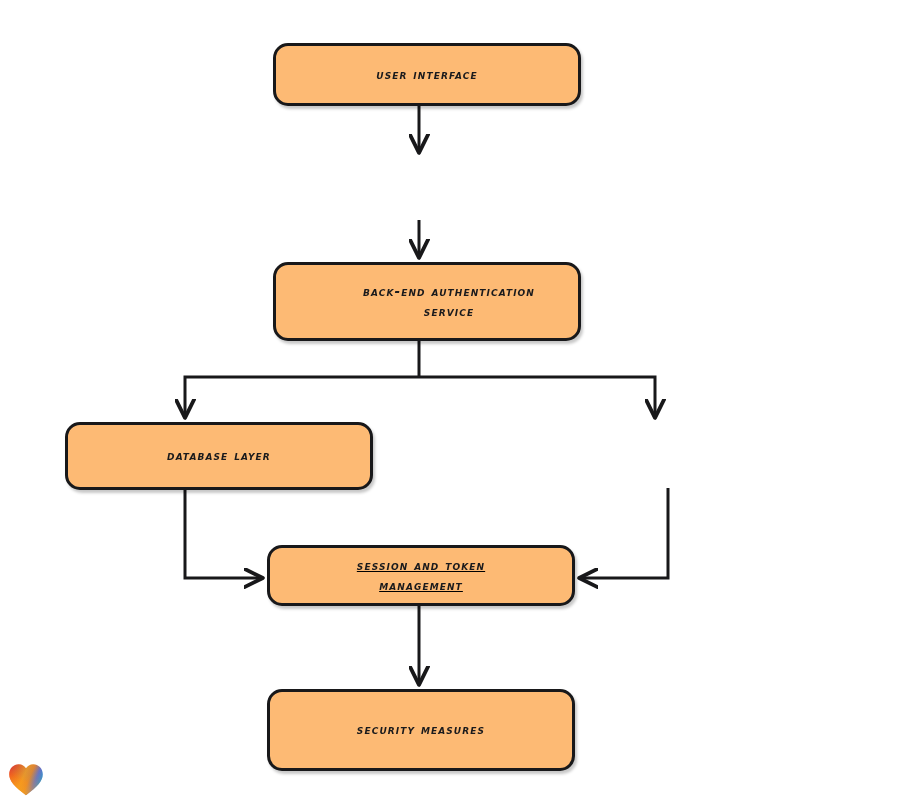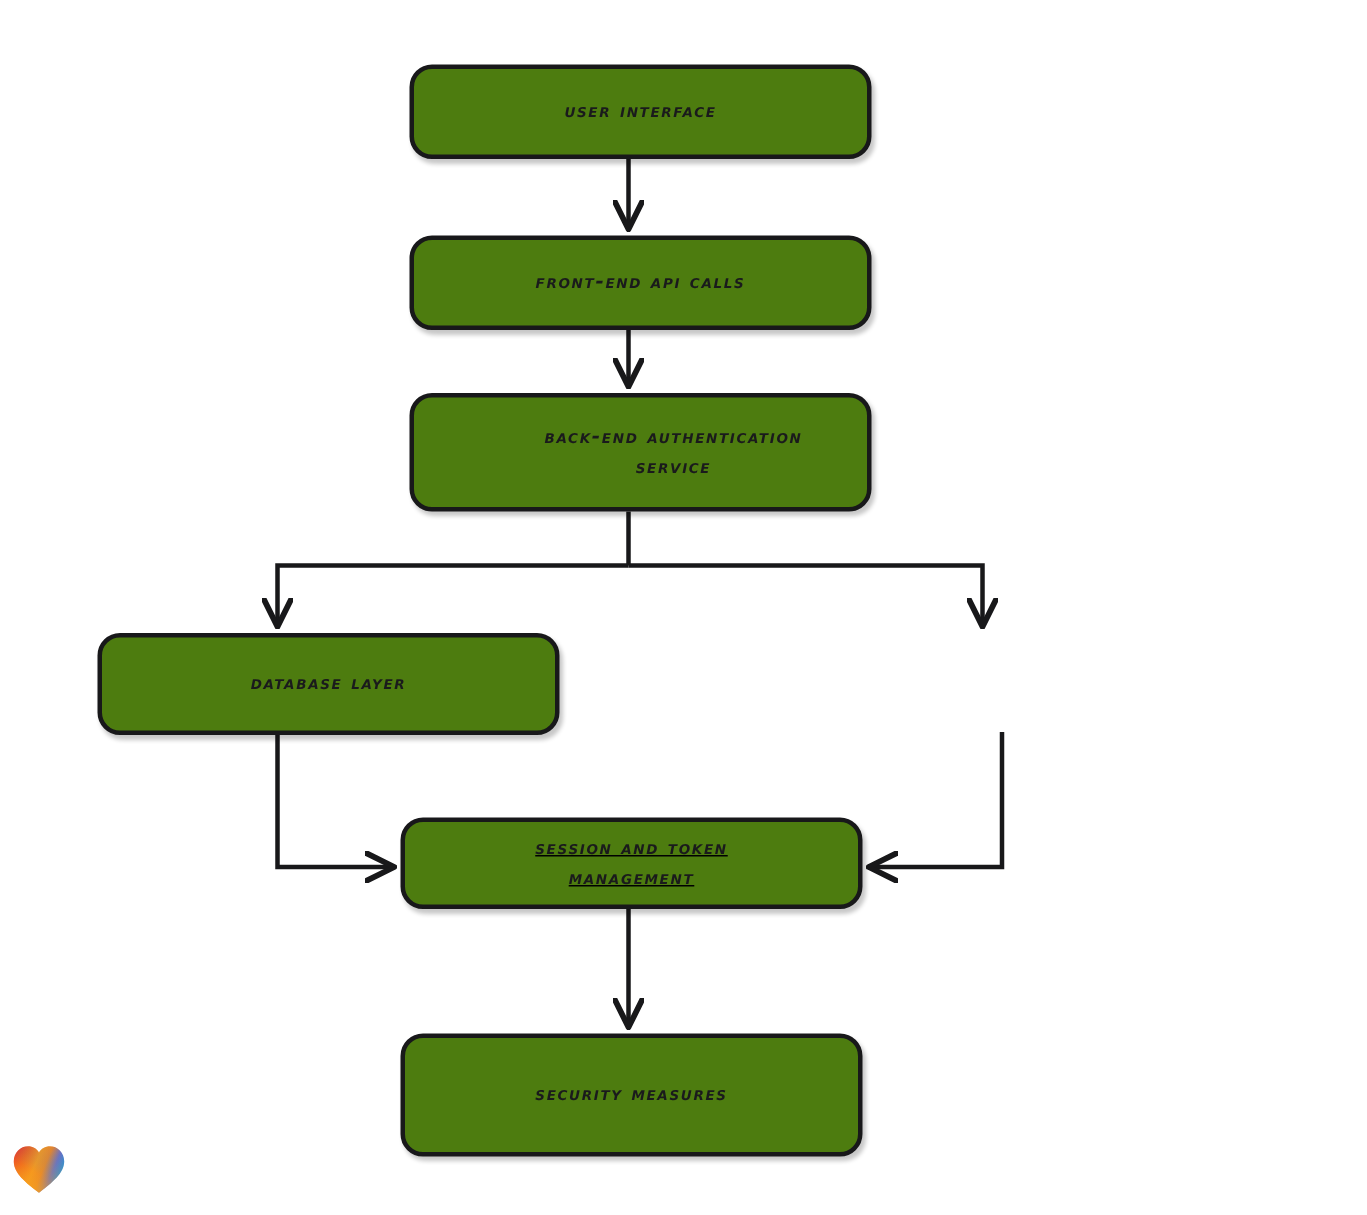--- a/index.html
+++ b/index.html
@@ -27,21 +27,21 @@
     position: absolute;
     left: 0; top: 0;
     width: 911px;
     height: 810px;
     pointer-events: none;
   }
 
   .node {
     position: absolute;
     box-sizing: border-box;
-    background: #4d7c0f;
+    background: #fdba74;
     border: 3px solid #18181a;
     border-radius: 15px;
     box-shadow: 2px 3px 3px rgba(0,0,0,0.22);
     display: flex;
     align-items: center;
     justify-content: center;
     z-index: 2;
   }
 
   .node-label {
@@ -107,23 +107,20 @@
       <path d="M 668 488 L 668 578 L 580 578" marker-end="url(#arrowhead)"></path>
 
       <path d="M 419 606 L 419 684" marker-end="url(#arrowhead)"></path>
     </g>
   </svg>
 
   <div class="node" id="node-user-interface">
     <span class="node-label">User Interface</span>
   </div>
 
-  <div class="node" id="node-frontend-api-calls">
-    <span class="node-label">Front-End API Calls</span>
-  </div>
 
   <div class="node" id="node-backend-auth">
     <span class="node-label">Back-End Authentication
 Service</span>
   </div>
 
   <div class="node" id="node-database-layer">
     <span class="node-label">Database Layer</span>
   </div>
 

